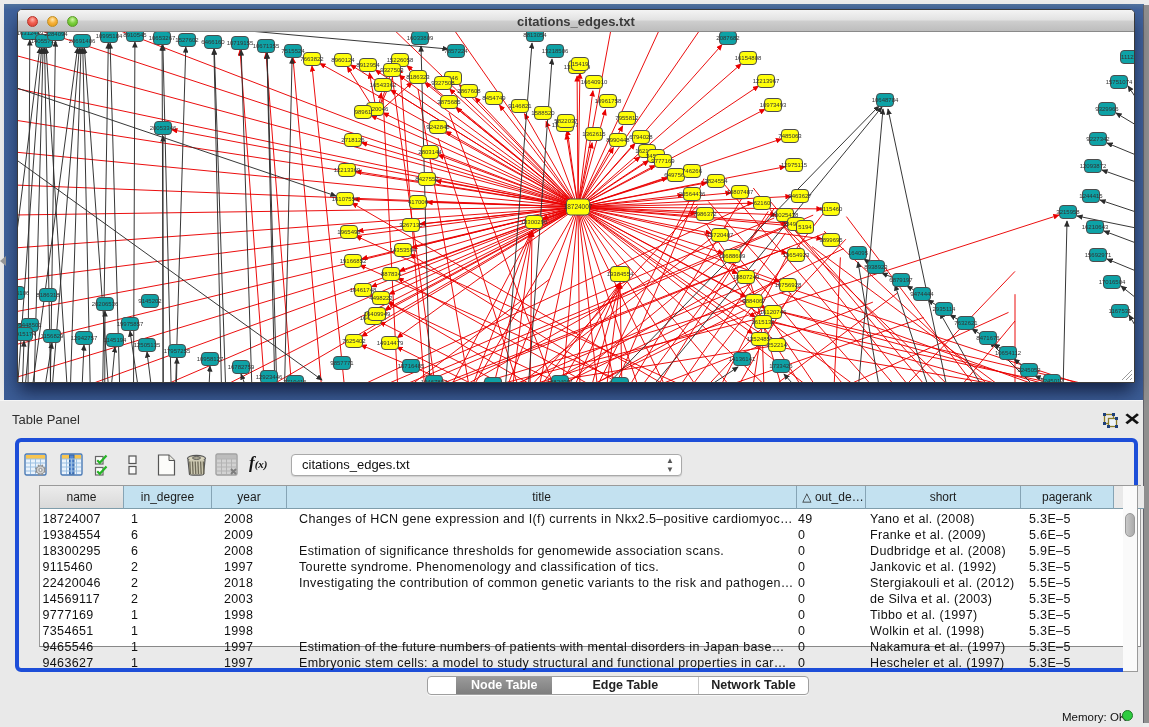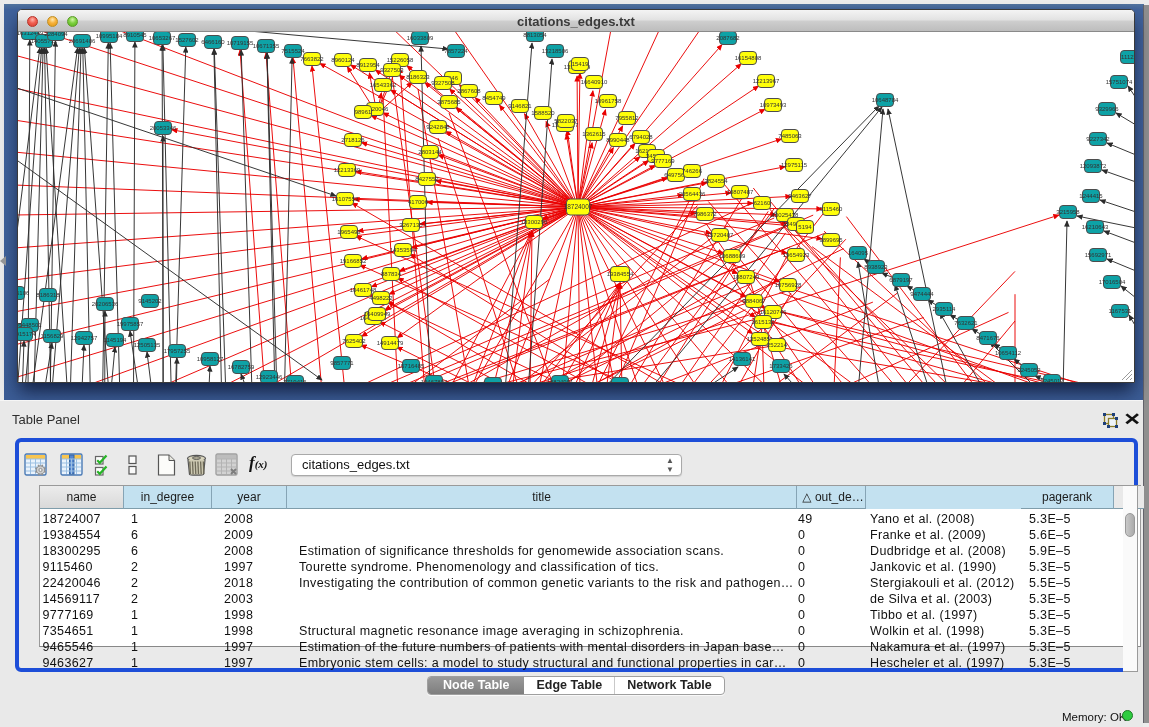--- a/index.html
+++ b/index.html
@@ -39,21 +39,21 @@
 #tablewrap { position:absolute; left:20px; top:43px; width:1102px; height:162px; background:#fff; border:1px solid #9a9a9a; border-bottom:1px solid #888;}
 #thead { position:absolute; left:0; top:0; width:100%; height:23px; background:#c3e1f0; }
 .hc { position:absolute; top:0; height:23px; border-right:1px solid #86a4b5; border-bottom:1px solid #7f9dab;
   font-size:12px; color:#1c1c1c; text-align:center; line-height:22px; }
 #scrollv { position:absolute; left:1104px; top:43px; width:15px; height:187px; background:#fafafa; border:1px solid #9a9a9a; border-left:none;}
 #scrollthumb { position:absolute; left:2px; top:27px; width:10px; height:24px; background:linear-gradient(90deg,#c9c9c9,#ababab); border-radius:5px; border:1px solid #999;}
 .row { position:absolute; left:0; width:1102px; height:16px; font-size:12.5px; letter-spacing:0.35px; color:#111; white-space:nowrap;}
 .row span { position:absolute; top:0; line-height:16px; }
 #tabs { position:absolute; left:427px; top:676px; height:19px; border:1px solid #9f9f9f; border-radius:4px;
   background:#fff; box-shadow:0 1px 0 rgba(255,255,255,.7); display:flex; overflow:hidden;}
-.tab { font-size:12.5px; font-weight:bold; color:#222; line-height:17px; padding:0 12px; }
+.tab { font-size:12.5px; font-weight:bold; color:#222; line-height:17px; padding:0 12px;margin-left:28px; }
 #tab1 { background:linear-gradient(180deg,#9a9a9a,#7e7e7e); color:#fff; padding:0 15px;}
 #tab3 { border-left:1px solid #c9c9c9; }
 #memtxt { position:absolute; left:1062px; top:711px; font-size:11.5px; color:#111; }
 #memdot { position:absolute; left:1122px; top:710px; width:11px; height:11px; border-radius:50%;
   background:#2ecc40; border:1px solid #1f7a28; }
 #splitmark { position:absolute; left:0px; top:256px; width:0; height:0;
   border-top:5px solid transparent; border-bottom:5px solid transparent; border-right:6px solid #9a9a9a; }
 </style>
 </head>
 <body>
@@ -749,27 +749,29 @@
       <div class="ticon" style="left:230px;top:2px;font-size:17px;font-style:italic;font-weight:bold;color:#111;font-family:'Liberation Serif',serif;">f<span style="font-size:11px;font-weight:bold;">(x)</span></div>
     <div id="combo">citations_edges.txt<div class="arr">▲<br>▼</div></div>
   </div>
   <div id="tablewrap">
     <div id="thead">
         <div class="hc" style="left:0px;width:84px;background:linear-gradient(180deg,#ececec,#d9d9d9);">name</div>
         <div class="hc" style="left:84px;width:88px;">in_degree</div>
         <div class="hc" style="left:172px;width:75px;">year</div>
         <div class="hc" style="left:247px;width:510px;">title</div>
         <div class="hc" style="left:757px;width:69px;text-align:center;padding-left:4px;">△ out_de…</div>
+        <div class="hc" style="left:826px;width:155px;">short</div>
         <div class="hc" style="left:981px;width:93px;">pagerank</div>
         <div class="hc" style="left:1074px;width:30px;background:#e9e9e9;border-right:none;"></div>
       </div>
     <div class="row" style="top:25px">
         <span style="left:2.5px">18724007</span>
         <span style="left:91px">1</span>
         <span style="left:184px">2008</span>
+        <span style="left:259px">Changes of HCN gene expression and I(f) currents in Nkx2.5–positive cardiomyoc…</span>
         <span style="left:758px">49</span>
         <span style="left:830px">Yano et al. (2008)</span>
         <span style="left:989px">5.3E–5</span>
       </div>
 <div class="row" style="top:41px">
         <span style="left:2.5px">19384554</span>
         <span style="left:91px">6</span>
         <span style="left:184px">2009</span>
         <span style="left:758px">0</span>
         <span style="left:830px">Franke et al. (2009)</span>
@@ -783,21 +785,21 @@
         <span style="left:758px">0</span>
         <span style="left:830px">Dudbridge et al. (2008)</span>
         <span style="left:989px">5.9E–5</span>
       </div>
 <div class="row" style="top:73px">
         <span style="left:2.5px">9115460</span>
         <span style="left:91px">2</span>
         <span style="left:184px">1997</span>
         <span style="left:259px">Tourette syndrome. Phenomenology and classification of tics.</span>
         <span style="left:758px">0</span>
-        <span style="left:830px">Jankovic et al. (1990)</span>
+        <span style="left:830px">Jankovic et al. (1992)</span>
         <span style="left:989px">5.3E–5</span>
       </div>
 <div class="row" style="top:89px">
         <span style="left:2.5px">22420046</span>
         <span style="left:91px">2</span>
         <span style="left:184px">2018</span>
         <span style="left:259px">Investigating the contribution of common genetic variants to the risk and pathogen…</span>
         <span style="left:758px">0</span>
         <span style="left:830px">Stergiakouli et al. (2012)</span>
         <span style="left:989px">5.5E–5</span>
@@ -815,21 +817,20 @@
         <span style="left:91px">1</span>
         <span style="left:184px">1998</span>
         <span style="left:758px">0</span>
         <span style="left:830px">Tibbo et al. (1997)</span>
         <span style="left:989px">5.3E–5</span>
       </div>
 <div class="row" style="top:137px">
         <span style="left:2.5px">7354651</span>
         <span style="left:91px">1</span>
         <span style="left:184px">1998</span>
-        <span style="left:259px">Structural magnetic resonance image averaging in schizophrenia.</span>
         <span style="left:758px">0</span>
         <span style="left:830px">Wolkin et al. (1998)</span>
         <span style="left:989px">5.3E–5</span>
       </div>
 <div class="row" style="top:153px">
         <span style="left:2.5px">9465546</span>
         <span style="left:91px">1</span>
         <span style="left:184px">1997</span>
         <span style="left:259px">Estimation of the future numbers of patients with mental disorders in Japan base…</span>
         <span style="left:758px">0</span>

